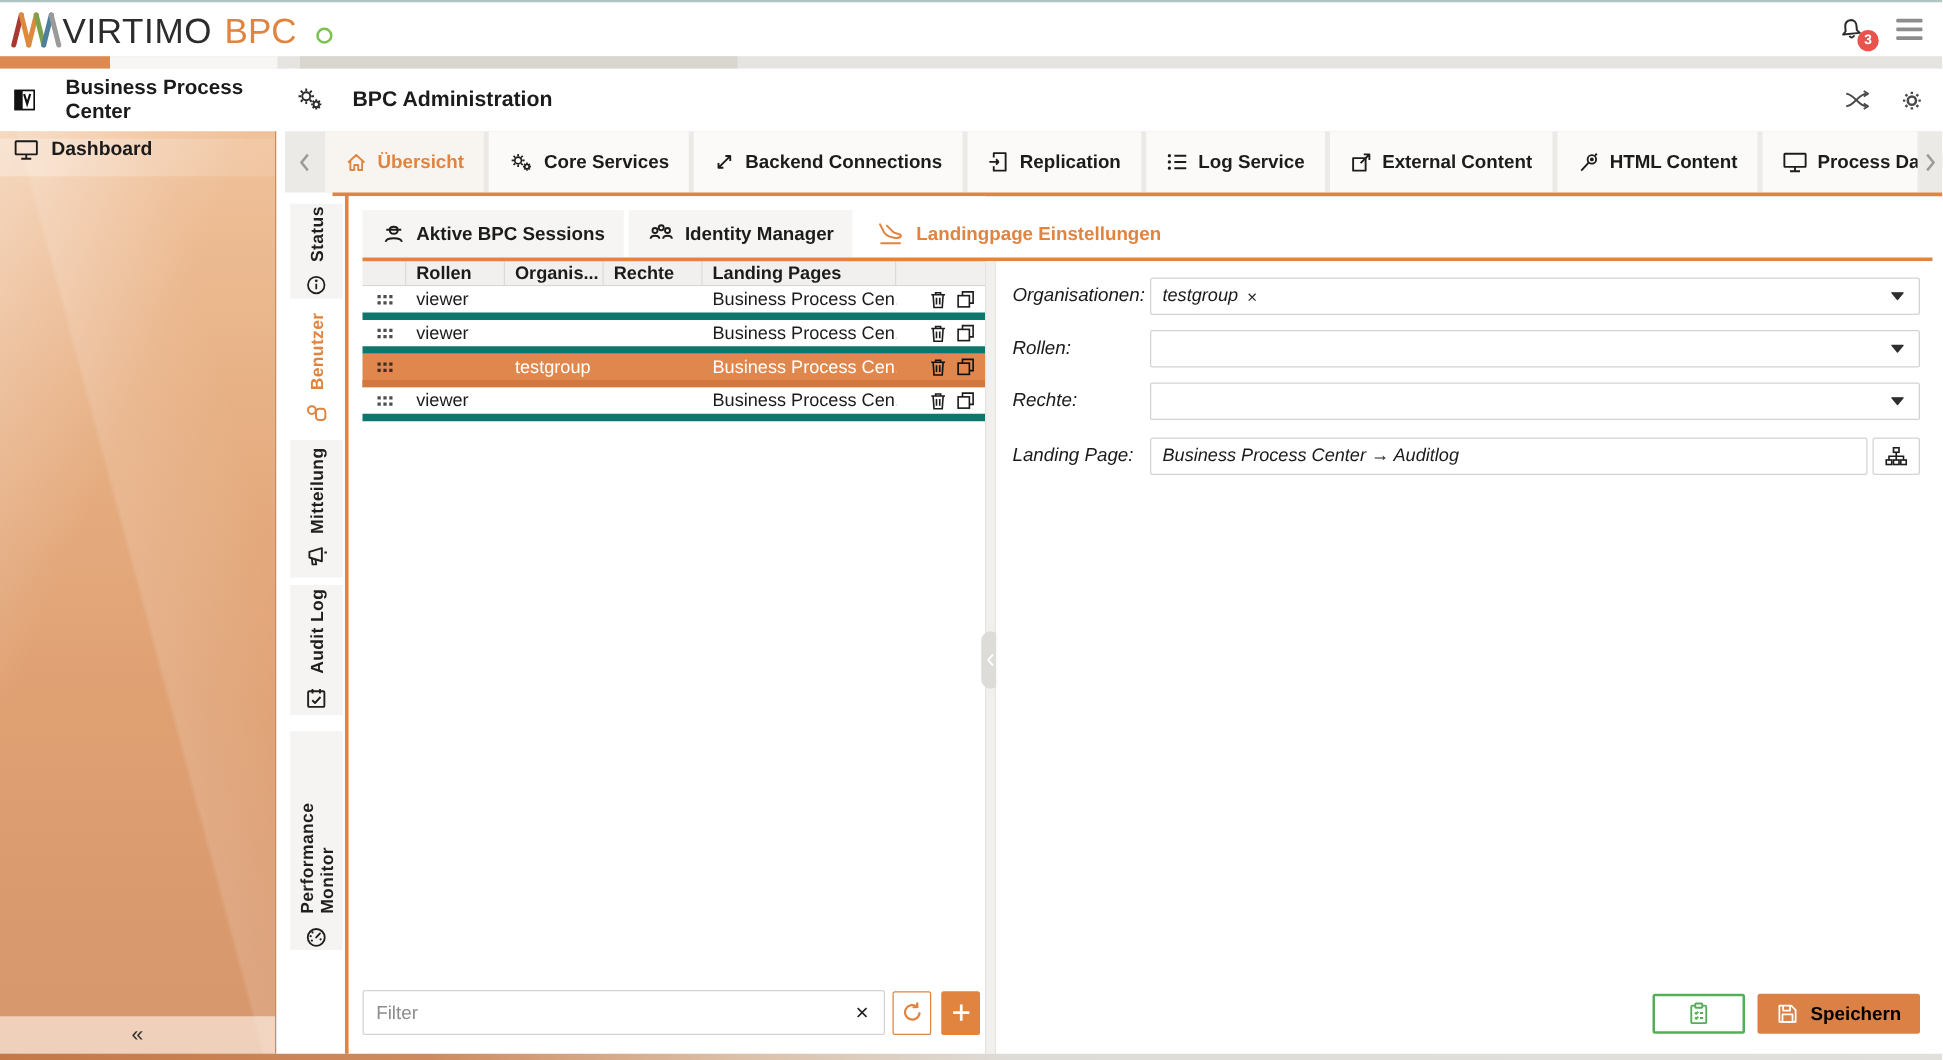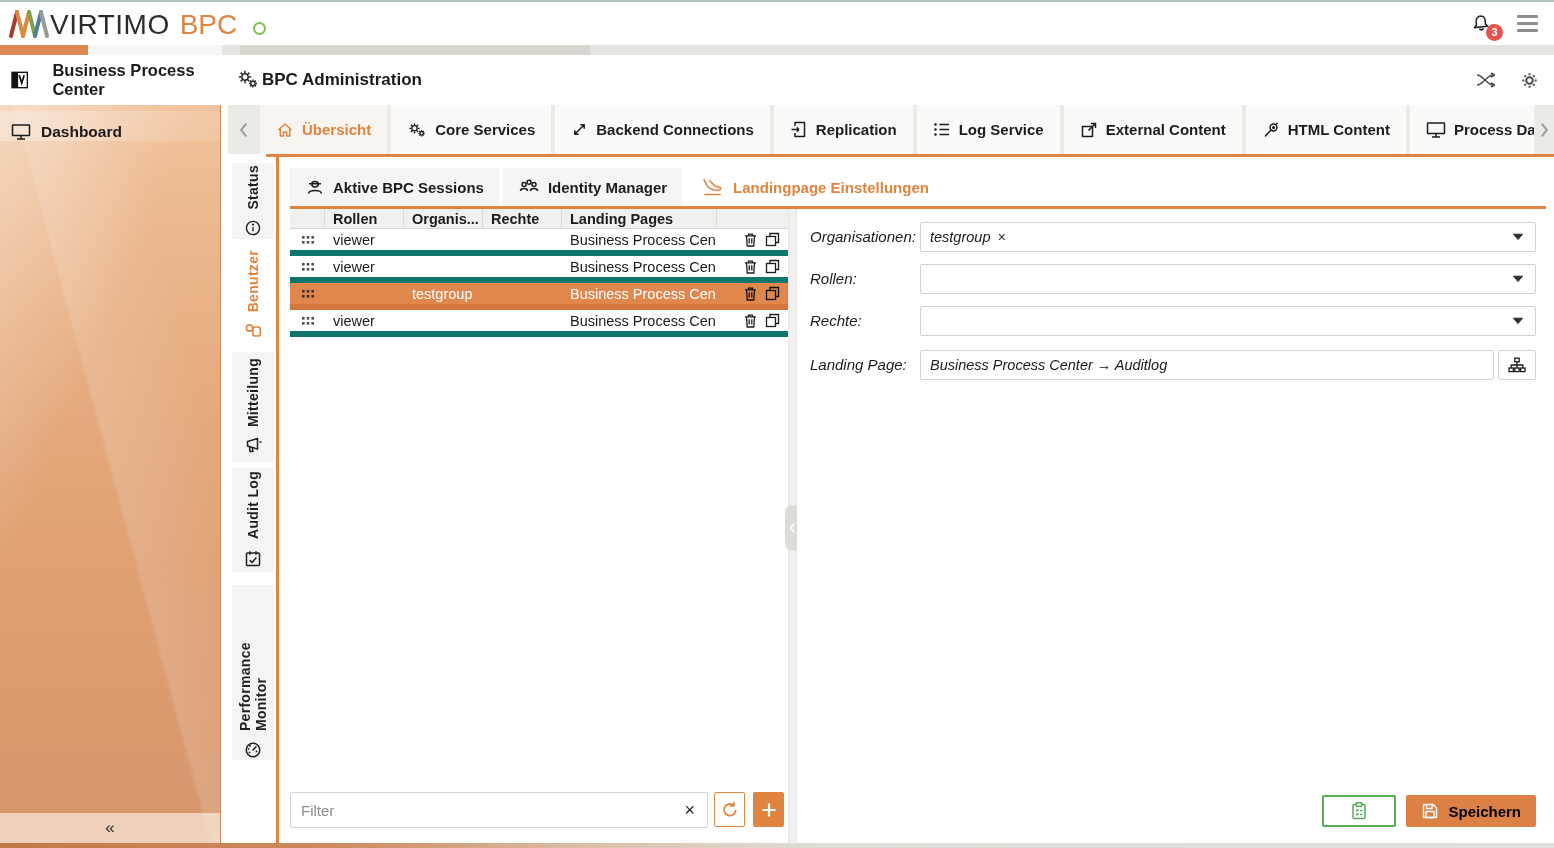--- a/index.html
+++ b/index.html
@@ -34,30 +34,30 @@
   
   .sidebar { position:absolute; top:55px; left:0; width:221px; bottom:5px; }
   .sidebar-header { height:50px; background:#fff; display:flex; align-items:center; gap:24px;
                     padding:0 11px; font-weight:700; font-size:16.5px; }
   .sidebar-body { position:absolute; top:50px; left:0; right:0; bottom:0;
       background:
         linear-gradient(113deg, rgba(255,255,255,.38) 0%, rgba(255,255,255,.18) 18%, rgba(255,255,255,0) 38%),
         linear-gradient(75deg, rgba(255,255,255,0) 50%, rgba(255,255,255,.14) 51%, rgba(255,255,255,0) 78%),
         linear-gradient(180deg,#f0c29b 0%, #e7b084 30%, #dfa072 62%, #d6966c 100%);
       border-right:1px solid #c98a5d; }
-  .dashboard-item { display:flex; align-items:flex-end; gap:10px; margin-top:6px; height:30px;
+  .dashboard-item { display:flex; align-items:flex-start; gap:10px; margin-top:6px; height:30px;
                     padding:0 11px; font-weight:700; font-size:15.5px; cursor:pointer;
                     background:linear-gradient(90deg, rgba(255,255,255,.30), rgba(255,255,255,.10)); }
   .collapse-bar { position:absolute; bottom:0; left:0; right:0; height:30px;
                   background:rgba(255,244,234,.62); display:flex; align-items:center;
                   justify-content:center; font-size:17px; color:#2f2f2f; cursor:pointer; }
 
   
   .main-header { position:absolute; top:55px; left:228px; right:0; height:50px; background:#fff;
-                 display:flex; align-items:center; gap:2px; padding-left:8px; }
+                 display:flex; align-items:center; gap:22px; padding-left:8px; }
   .main-title { font-size:17px; font-weight:700; }
   .header-icons { margin-left:auto; display:flex; align-items:center; gap:22px; padding-right:14px; }
   .hicon { cursor:pointer; color:#4a4a4a; }
 
   
   .tab-bar { position:absolute; top:105px; left:228px; right:0; height:49px; background:#eceae7;
              display:flex; align-items:stretch; overflow:hidden; }
   .nav-chev { width:32px; flex:none; display:flex; align-items:center; justify-content:center; cursor:pointer; }
   .tab { display:flex; align-items:center; gap:8px; padding:0 16px; margin-right:4px; flex:none;
          background:#fbfaf8; font-weight:700; font-size:15px; white-space:nowrap; cursor:pointer; color:#1c1c1c; }
@@ -91,21 +91,21 @@
   .thead > div:last-child { border-right:none; cursor:default; }
   .trow { height:27px; border-bottom:6px solid #0f766e; background:#fff; cursor:pointer; }
   .trow > div { padding:0 8px; overflow:hidden; white-space:nowrap; }
   .trow.selected { background:#e0874e; color:#fff; border-bottom-color:#d2773e; }
   .cell-handle { display:flex; align-items:center; justify-content:center; color:#4d4d4d; padding:0 !important; }
   .trow.selected .cell-handle { color:#3f2f22; }
   .cell-actions { display:flex; gap:7px; justify-content:flex-end; padding-right:8px !important; color:#1d1d1d; }
   .cell-actions svg { cursor:pointer; }
   .trow.selected .cell-actions { color:#101010; }
 
-  .filter-bar { position:absolute; left:11px; bottom:15px; display:flex; align-items:flex-start; gap:6px; }
+  .filter-bar { position:absolute; left:11px; bottom:15px; display:flex; align-items:center; gap:6px; }
   .filter-input { width:418px; height:36px; border:1px solid #d6d4d1; border-radius:2px;
                   display:flex; align-items:center; padding:0 10px; background:#fff; }
   .filter-input input { border:none; outline:none; flex:1; font-size:15px; color:#333;
                         font-family:"Liberation Sans",sans-serif; }
   .filter-input input::placeholder { color:#8d8d8d; }
   .clear-x { font-size:18px; color:#222; cursor:pointer; padding:0 2px; line-height:1; }
   .btn-refresh { width:31px; height:35px; border:1px solid #e0843f; border-radius:2px; background:#fff;
                  display:flex; align-items:center; justify-content:center; color:#e0843f; cursor:pointer; }
   .btn-add { width:31px; height:35px; margin-left:2px; border-radius:2px; background:#e0843f; color:#fff;
              display:flex; align-items:center; justify-content:center; font-size:22px; cursor:pointer; }

